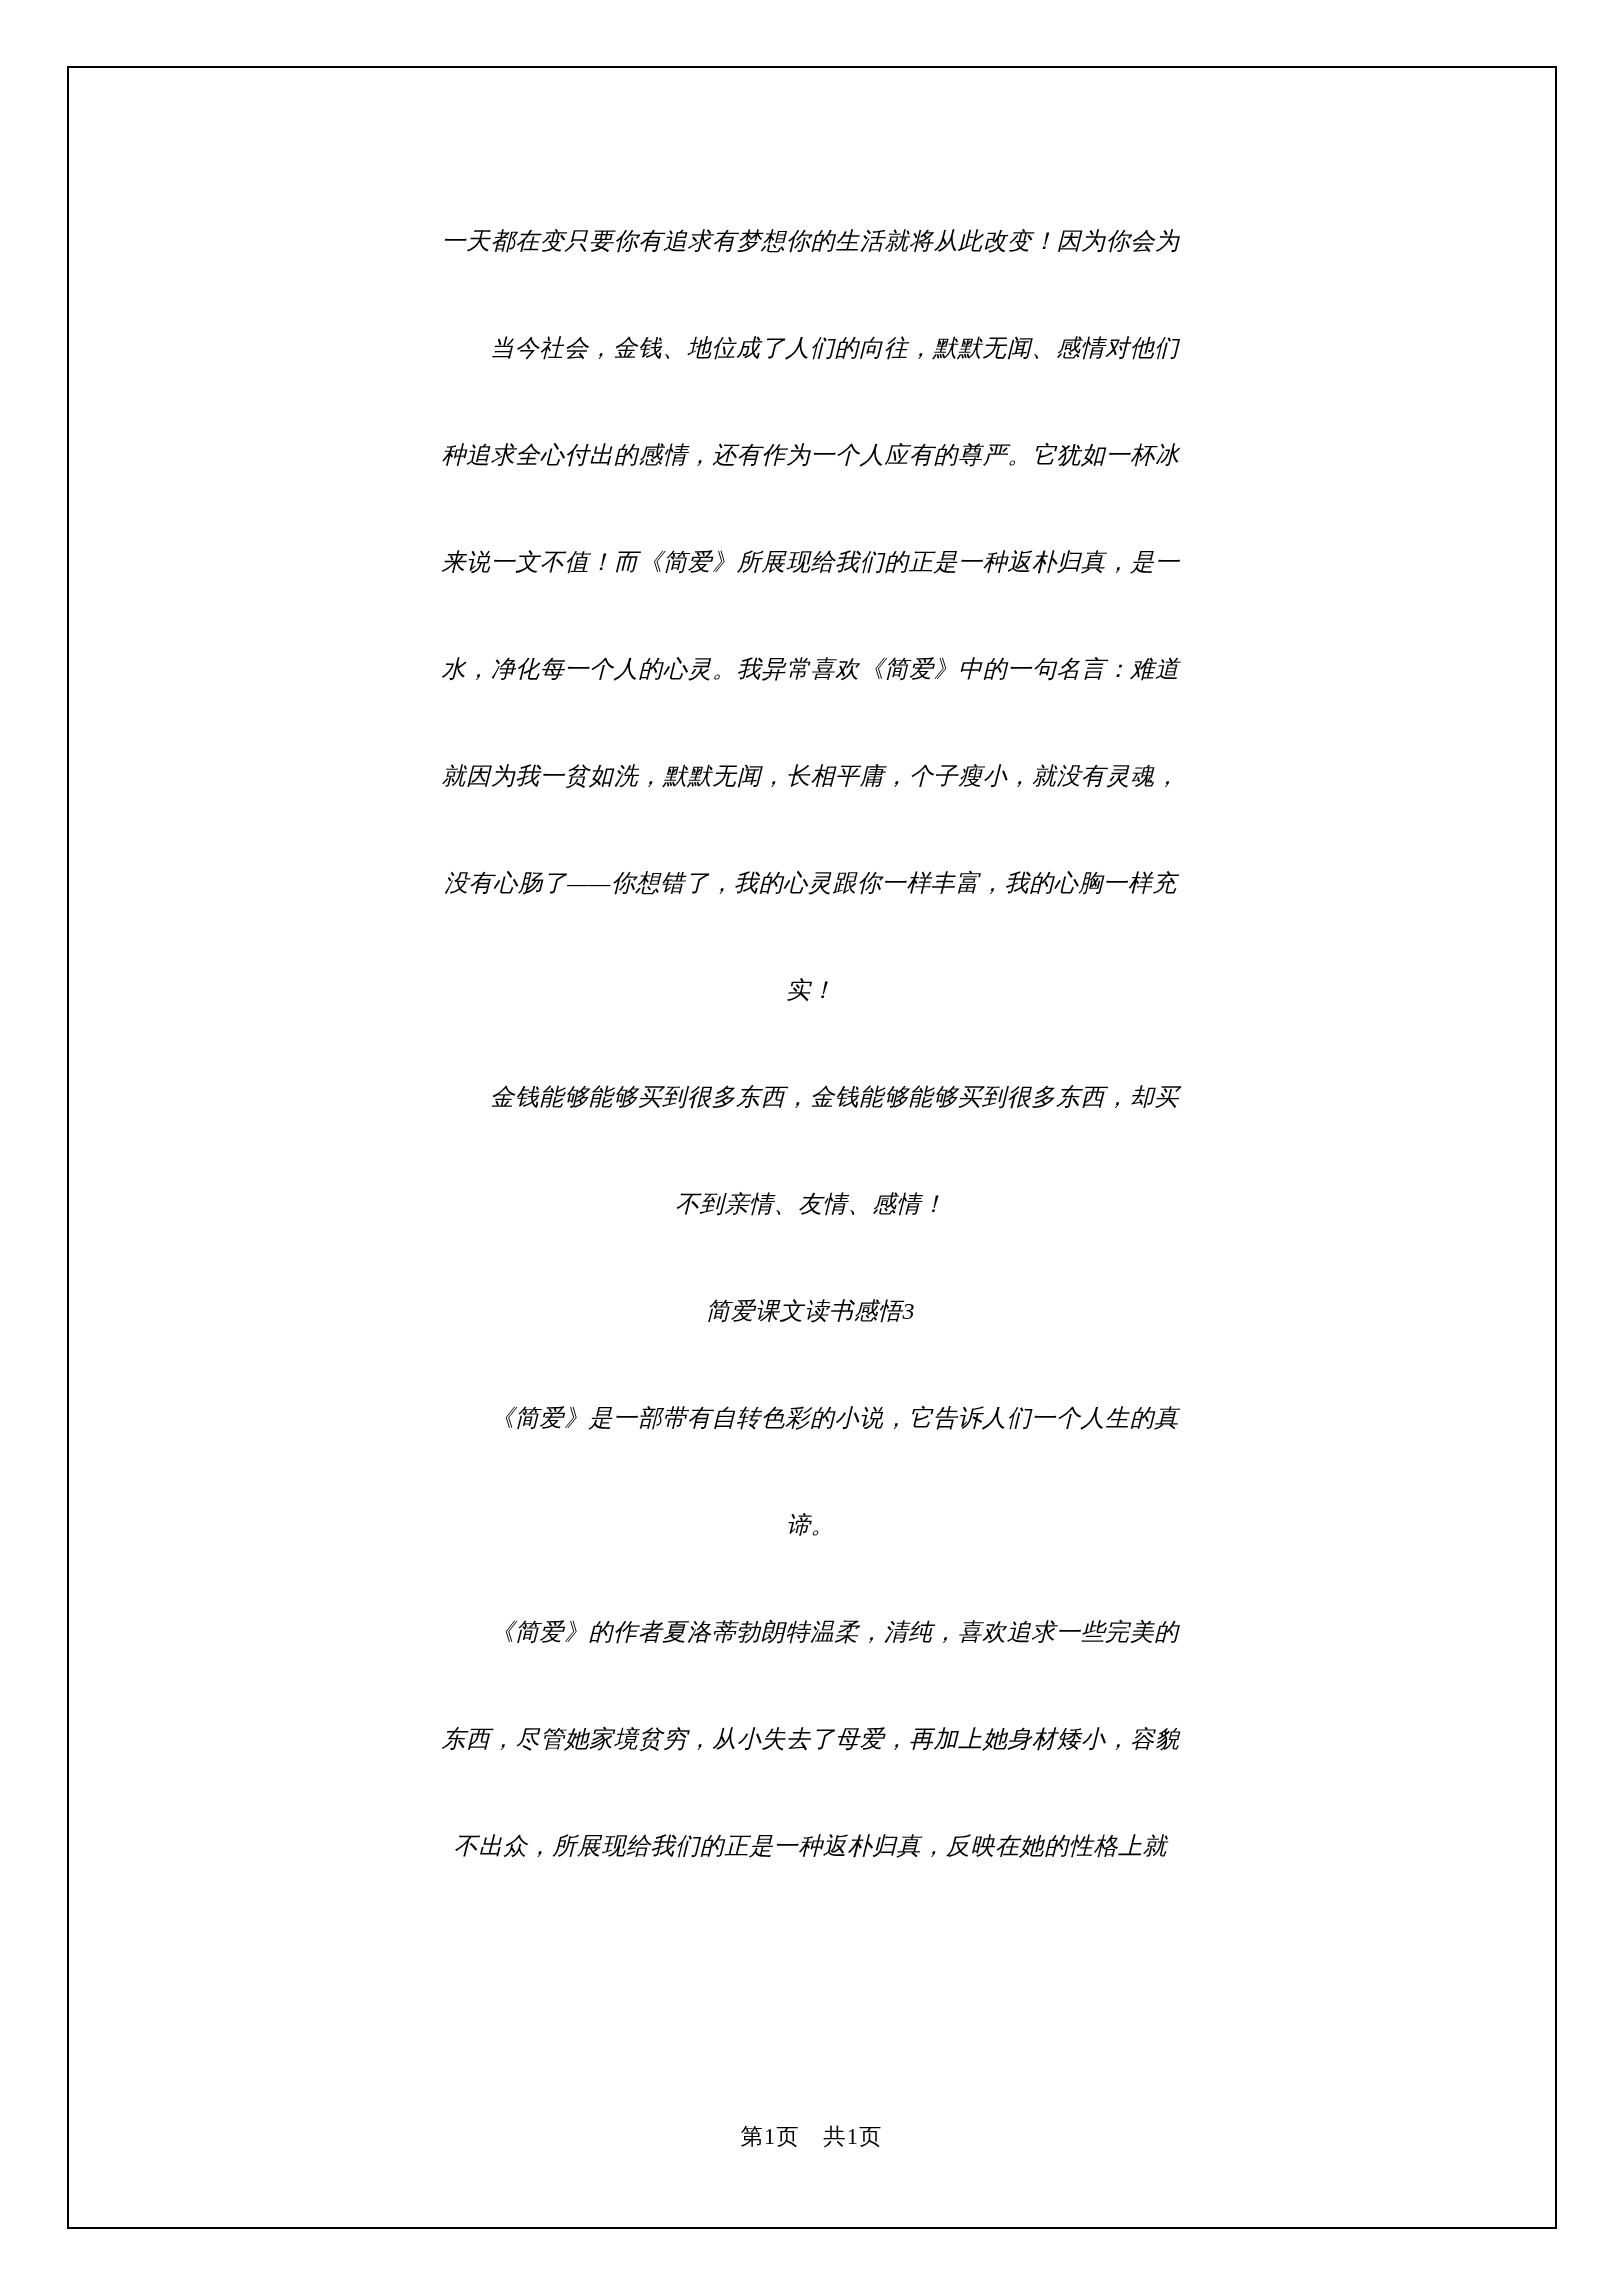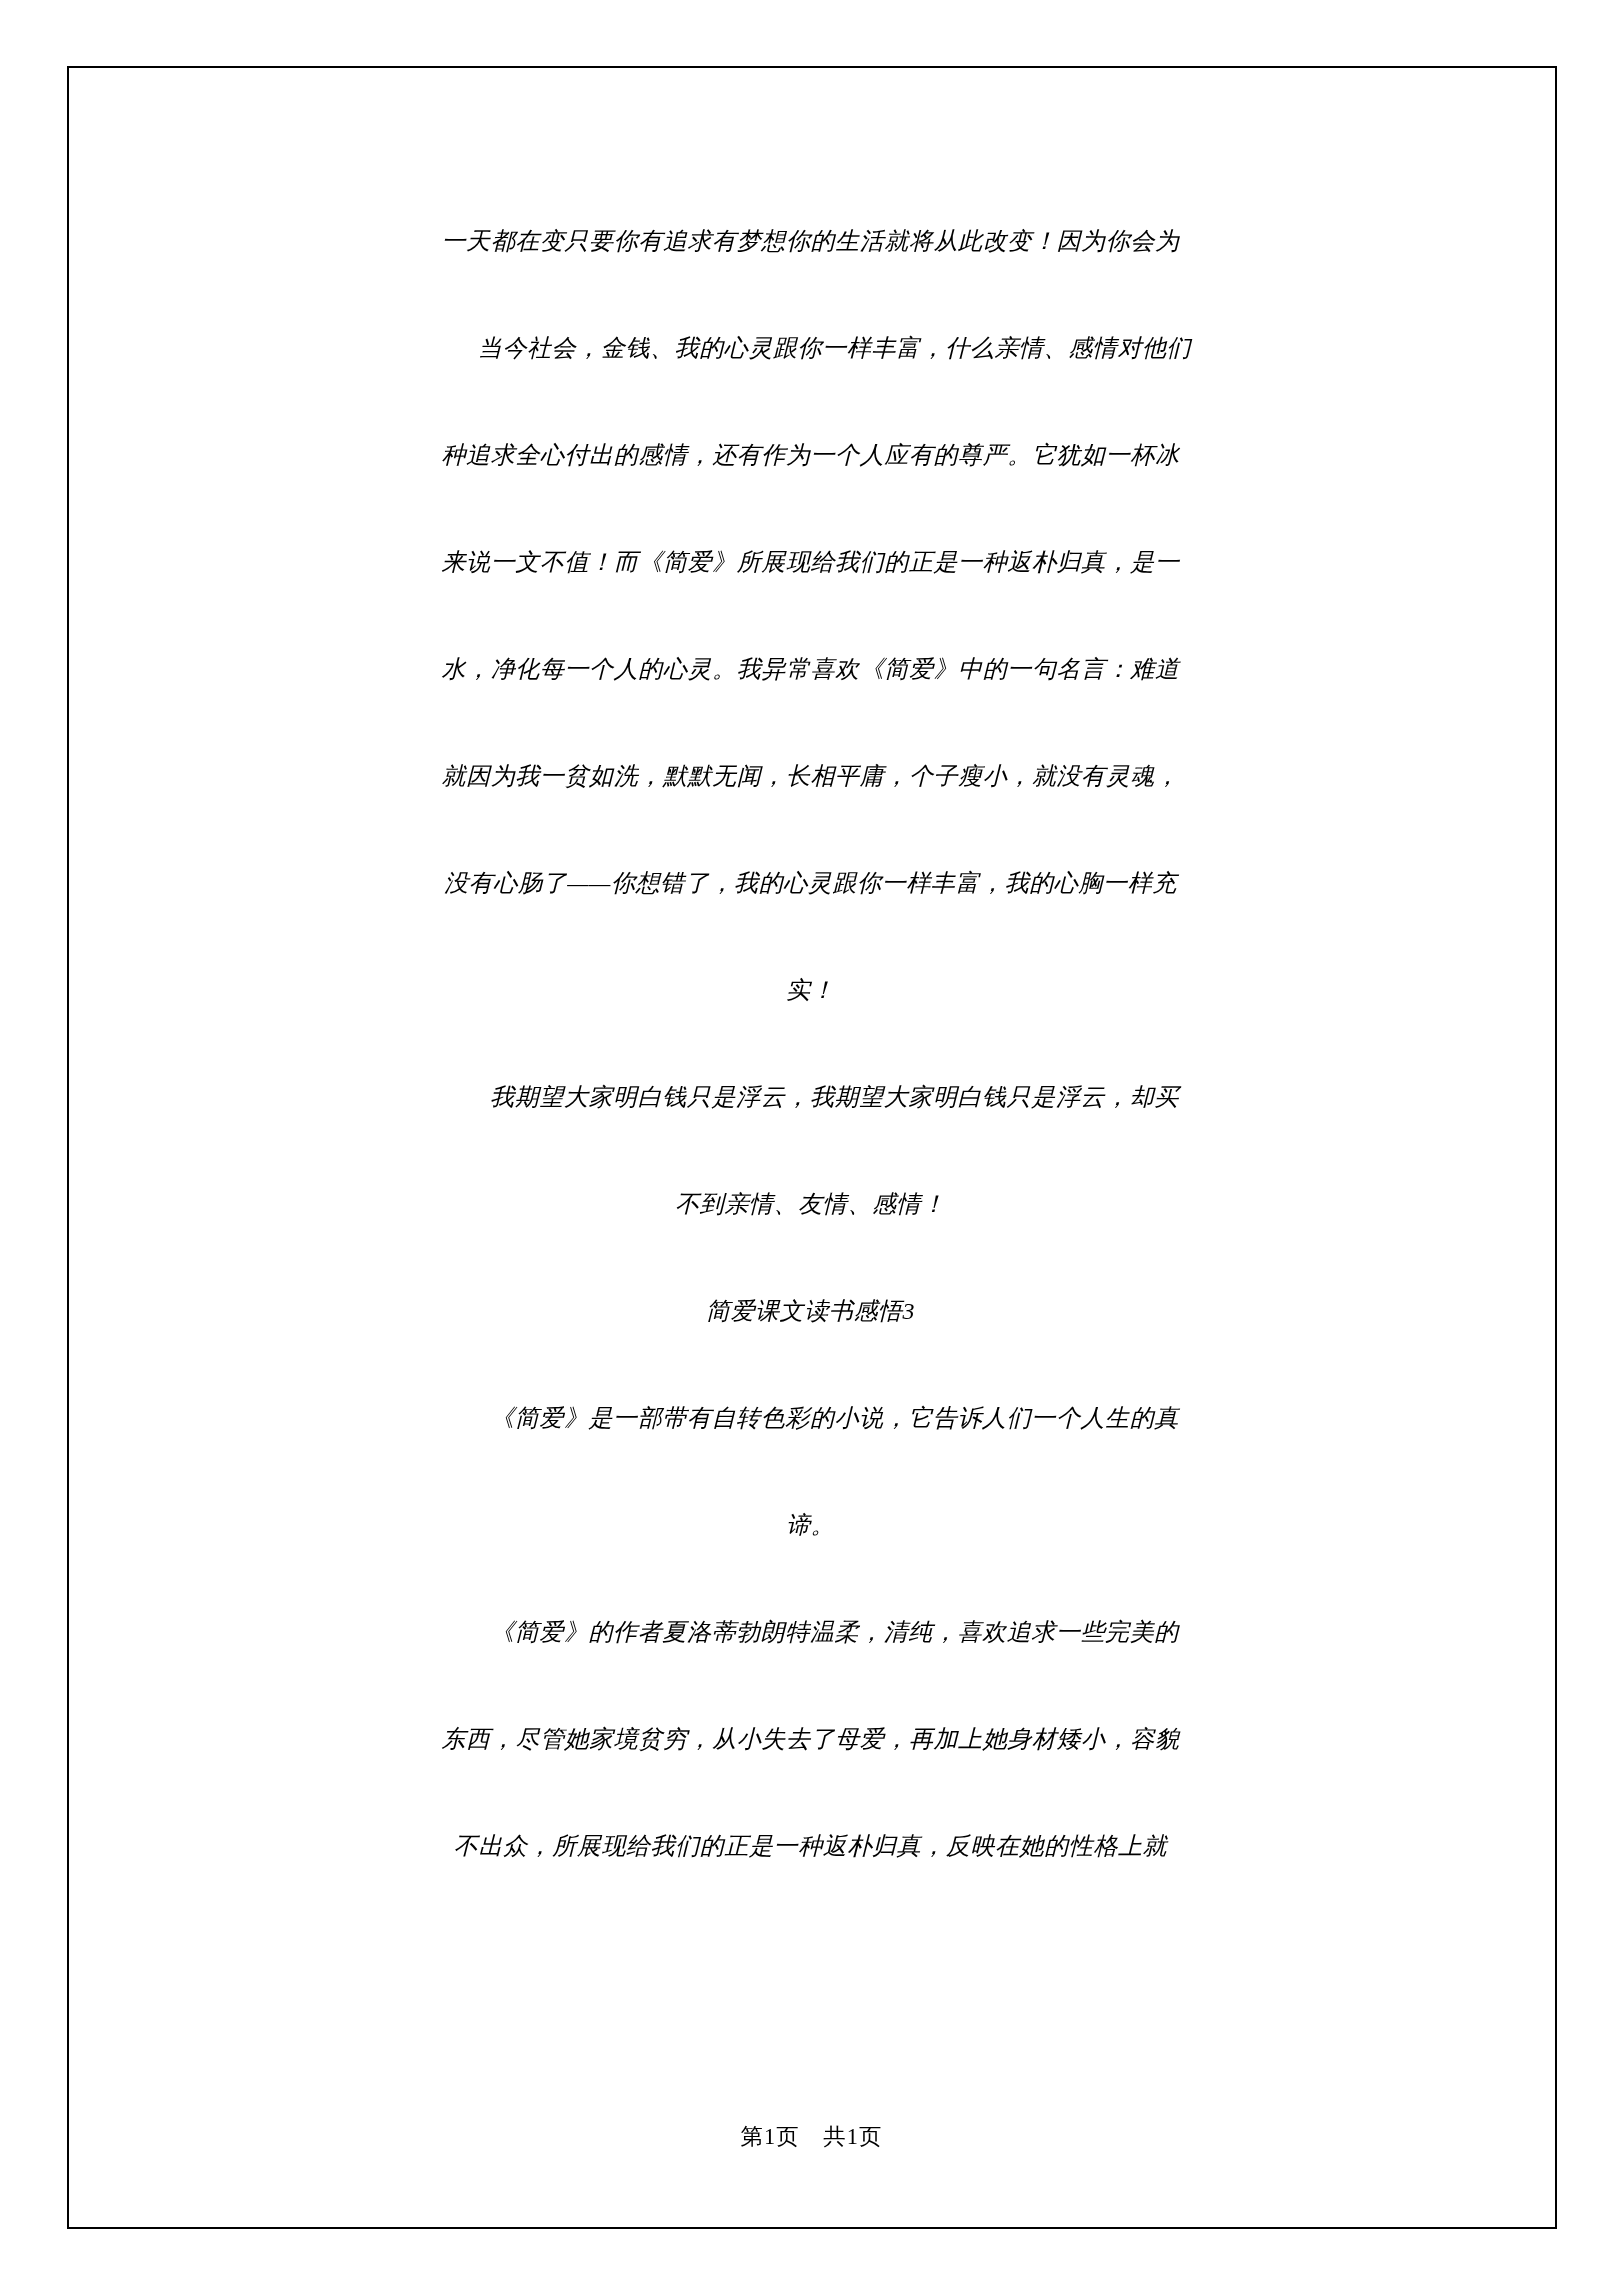--- a/index.html
+++ b/index.html
@@ -55,28 +55,28 @@
     letter-spacing: 1.1px;
   }
 </style>
 </head>
 <body>
 
 <div class="page">
   <div class="frame"></div>
   <div class="text-block">
       <div class="line">一天都在变只要你有追求有梦想你的生活就将从此改变！因为你会为</div>
-      <div class="line indent">当今社会，金钱、我的心灵跟你一样丰富，什么亲情、感情对他们</div>
+      <div class="line indent">当今社会，金钱、地位成了人们的向往，默默无闻、感情对他们</div>
       <div class="line">种追求全心付出的感情，还有作为一个人应有的尊严。它犹如一杯冰</div>
       <div class="line">来说一文不值！而《简爱》所展现给我们的正是一种返朴归真，是一</div>
       <div class="line">水，净化每一个人的心灵。我异常喜欢《简爱》中的一句名言：难道</div>
       <div class="line">就因为我一贫如洗，默默无闻，长相平庸，个子瘦小，就没有灵魂，</div>
       <div class="line">没有心肠了——你想错了，我的心灵跟你一样丰富，我的心胸一样充</div>
       <div class="line">实！</div>
-      <div class="line indent">我期望大家明白钱只是浮云，我期望大家明白钱只是浮云，却买</div>
+      <div class="line indent">金钱能够能够买到很多东西，金钱能够能够买到很多东西，却买</div>
       <div class="line">不到亲情、友情、感情！</div>
       <div class="line">简爱课文读书感悟3</div>
       <div class="line indent">《简爱》是一部带有自转色彩的小说，它告诉人们一个人生的真</div>
       <div class="line">谛。</div>
       <div class="line indent">《简爱》的作者夏洛蒂勃朗特温柔，清纯，喜欢追求一些完美的</div>
       <div class="line">东西，尽管她家境贫穷，从小失去了母爱，再加上她身材矮小，容貌</div>
       <div class="line">不出众，所展现给我们的正是一种返朴归真，反映在她的性格上就</div>
     </div>
   <div class="page-footer">第1页　共1页</div>
 </div>

